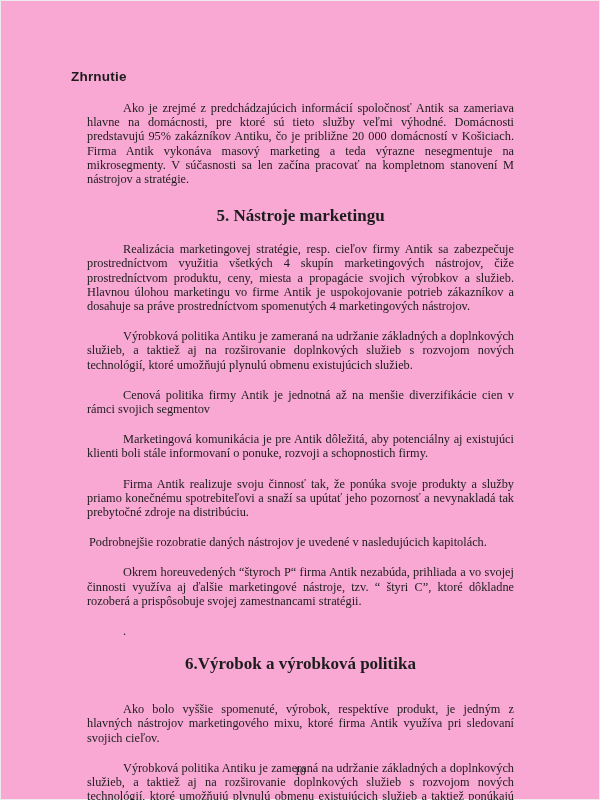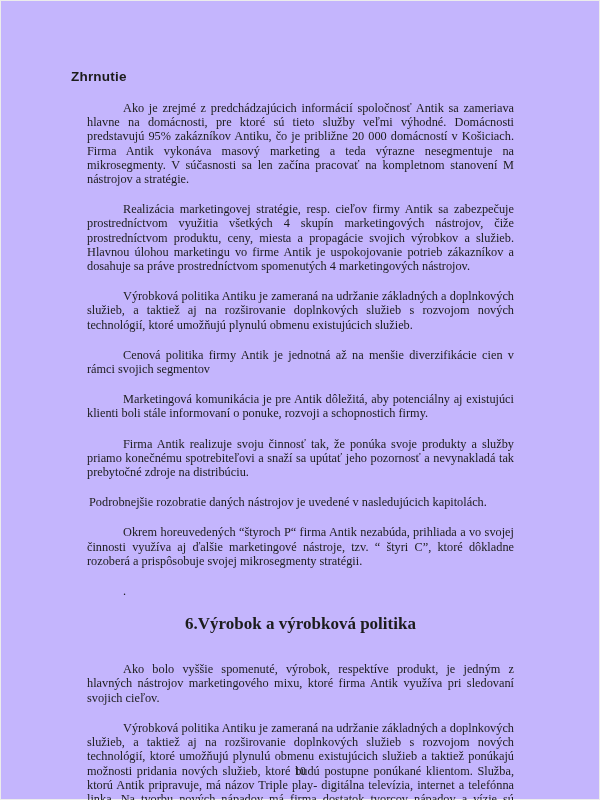--- a/index.html
+++ b/index.html
@@ -4,21 +4,21 @@
 <style>
   html, body {
     margin: 0;
     padding: 0;
     background: #ffffff;
   }
   .page {
     position: relative;
     width: 600px;
     height: 800px;
-    background: #c4b5fd;
+    background: #f9a8d4;
     box-shadow: inset 0 0 0 1px #ececec;
     overflow: hidden;
     color: #1c1c1c;
   }
   .content {
     position: absolute;
     left: 71px;
     top: 69px;
     width: 459px;
     font-family: "Liberation Serif", serif;
@@ -64,34 +64,35 @@
 </head>
 <body>
 
 <div class="page">
   <div class="content">
 
     <h2 class="subheading">Zhrnutie</h2>
 
     <p class="para">Ako je zrejmé z predchádzajúcich informácií spoločnosť Antik sa zameriava hlavne na domácnosti, pre ktoré sú tieto služby veľmi výhodné. Domácnosti predstavujú 95% zakázníkov Antiku, čo je približne 20 000 domácností v Košiciach. Firma Antik vykonáva masový marketing a teda výrazne nesegmentuje na mikrosegmenty. V súčasnosti sa len začína pracovať na kompletnom stanovení M nástrojov a stratégie.</p>
 
+    <h1 class="chapter ch5">5. Nástroje marketingu</h1>
 
     <p class="para">Realizácia marketingovej stratégie, resp. cieľov firmy Antik sa zabezpečuje prostredníctvom využitia všetkých 4 skupín marketingových nástrojov, čiže prostredníctvom produktu, ceny, miesta a propagácie svojich výrobkov a služieb. Hlavnou úlohou marketingu vo firme Antik je uspokojovanie potrieb zákazníkov a dosahuje sa práve prostredníctvom spomenutých 4 marketingových nástrojov.</p>
 
     <p class="para">Výrobková politika Antiku je zameraná na udržanie základných a doplnkových služieb, a taktiež aj na rozširovanie doplnkových služieb s rozvojom nových technológií, ktoré umožňujú plynulú obmenu existujúcich služieb.</p>
 
     <p class="para">Cenová politika firmy Antik je jednotná až na menšie diverzifikácie cien v rámci svojich segmentov</p>
 
     <p class="para">Marketingová komunikácia je pre Antik dôležitá, aby potenciálny aj existujúci klienti boli stále informovaní o ponuke, rozvoji a schopnostich firmy.</p>
 
     <p class="para">Firma Antik realizuje svoju činnosť tak, že ponúka svoje produkty a služby priamo konečnému spotrebiteľovi a snaží sa upútať jeho pozornosť a nevynakladá tak prebytočné zdroje na distribúciu.</p>
 
     <p class="para flush">Podrobnejšie rozobratie daných nástrojov je uvedené v nasledujúcich kapitolách.</p>
 
-    <p class="para">Okrem horeuvedených “štyroch P“ firma Antik nezabúda, prihliada a vo svojej činnosti využíva aj ďalšie marketingové nástroje, tzv. “ štyri C”, ktoré dôkladne rozoberá a prispôsobuje svojej mikrosegmenty stratégii.</p>
+    <p class="para">Okrem horeuvedených “štyroch P“ firma Antik nezabúda, prihliada a vo svojej činnosti využíva aj ďalšie marketingové nástroje, tzv. “ štyri C”, ktoré dôkladne rozoberá a prispôsobuje svojej zamestnancami stratégii.</p>
 
     <p class="para">.</p>
 
     <h1 class="chapter ch6">6.Výrobok a výrobková politika</h1>
 
     <p class="para">Ako bolo vyššie spomenuté, výrobok, respektíve produkt, je jedným z hlavných nástrojov marketingového mixu, ktoré firma Antik využíva pri sledovaní svojich cieľov.</p>
 
     <p class="para">Výrobková politika Antiku je zameraná na udržanie základných a doplnkových služieb, a taktiež aj na rozširovanie doplnkových služieb s rozvojom nových technológií, ktoré umožňujú plynulú obmenu existujúcich služieb a taktiež ponúkajú možnosti pridania nových služieb, ktoré budú postupne ponúkané klientom. Služba, ktorú Antik pripravuje, má názov Triple play- digitálna televízia, internet a telefónna linka. Na tvorbu nových nápadov má firma dostatok tvorcov nápadov a vízie sú tvorené vedením a zamestnancami, poprípade sa sledujú celosvetové trendy a konkurencia. Všetko sa však vykonáva interne v rámci firmy.</p>
 
 

